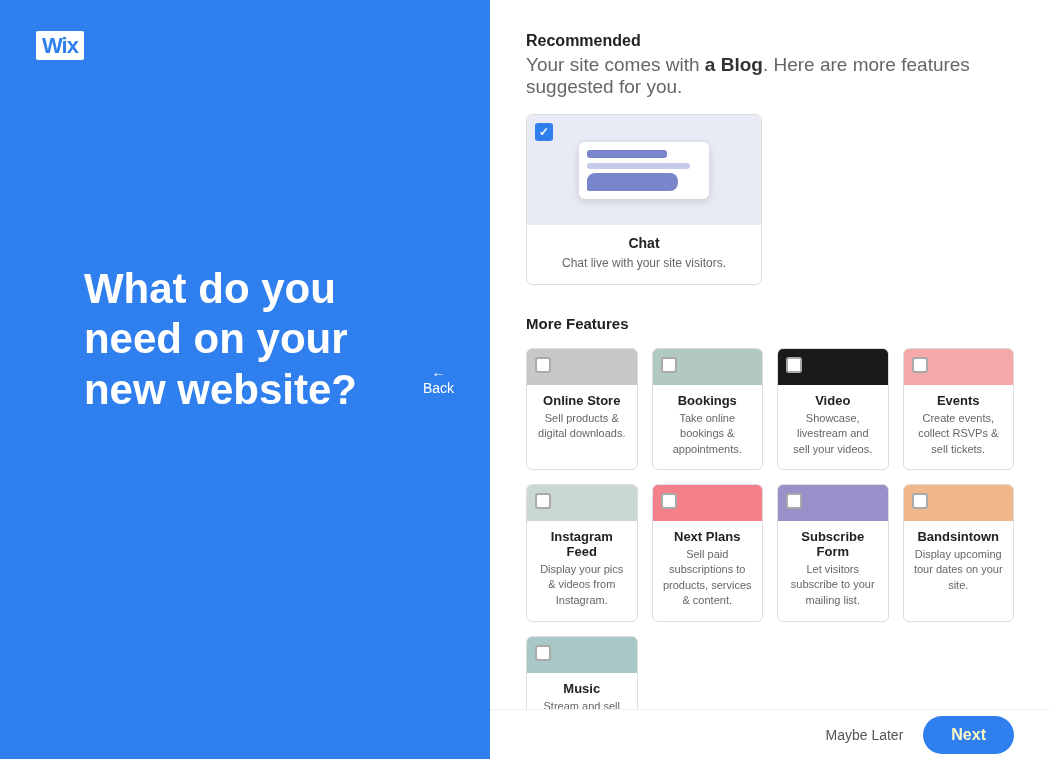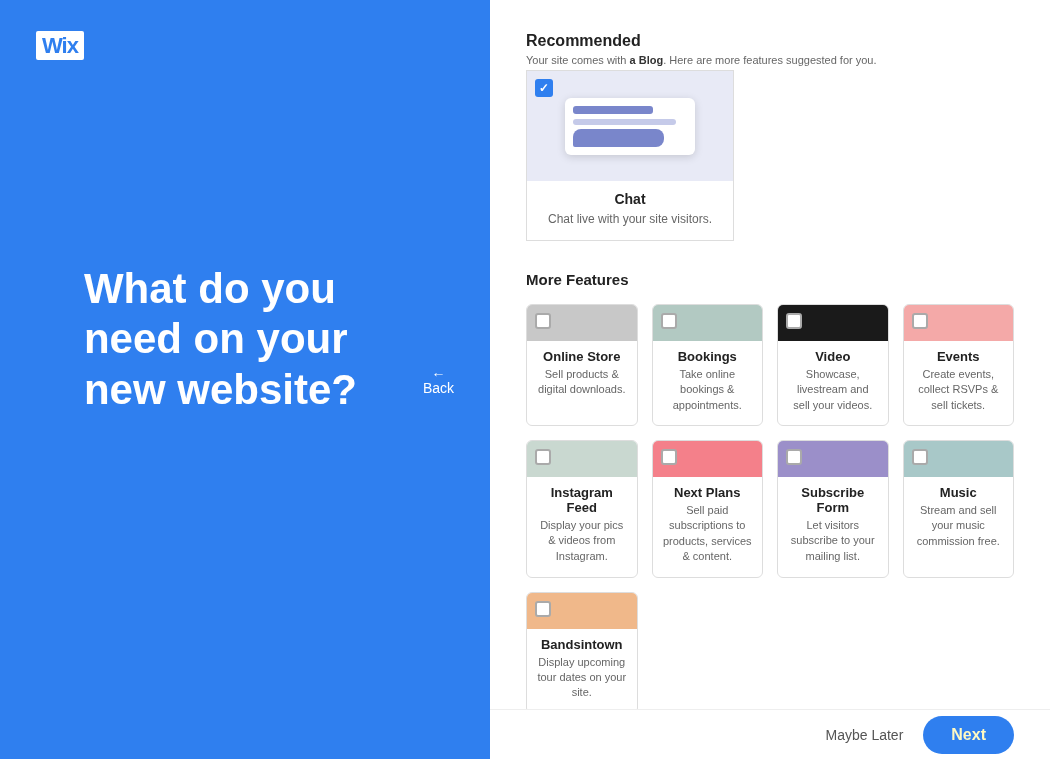--- a/index.html
+++ b/index.html
@@ -74,34 +74,34 @@
       border-radius: 4px;
     }
 
     .section-title {
       font-size: 16px;
       font-weight: 700;
       color: #222;
       margin-bottom: 4px;
     }
     .section-subtitle {
-      font-size: 11px;
+      font-size: 19px;
       color: #666;
-      margin-bottom: 4px;
+      margin-bottom: 16px;
     }
     .section-subtitle strong {
       font-weight: 700;
       color: #333;
     }
 
     
     .recommended-card {
       border: 1.5px solid #ddd;
-      border-radius: 0;
-      width: 208px;
+      border-radius: 6px;
+      width: 236px;
       overflow: hidden;
       margin-bottom: 30px;
       cursor: pointer;
     }
     .recommended-card-image {
       background: #e8eaf6;
       height: 110px;
       display: flex;
       align-items: center;
       justify-content: center;
@@ -354,36 +354,36 @@
               <div class="feature-card-bar" style="background-color: rgb(155, 143, 201);"></div>
               <div class="feature-checkbox"></div>
             </div>
             <div class="feature-card-body">
               <div class="card-title">Subscribe Form</div>
               <div class="card-desc">Let visitors subscribe to your mailing list.</div>
             </div>
           </div>
           <div class="feature-card">
             <div class="feature-card-top">
+              <div class="feature-card-bar" style="background-color: rgb(240, 184, 138);"></div>
+              <div class="feature-checkbox"></div>
+            </div>
+            <div class="feature-card-body">
+              <div class="card-title">Bandsintown</div>
+              <div class="card-desc">Display upcoming tour dates on your site.</div>
+            </div>
+          </div>
+          <div class="feature-card">
+            <div class="feature-card-top">
               <div class="feature-card-bar" style="background-color: rgb(168, 200, 200);"></div>
               <div class="feature-checkbox"></div>
             </div>
             <div class="feature-card-body">
               <div class="card-title">Music</div>
               <div class="card-desc">Stream and sell your music commission free.</div>
-            </div>
-          </div>
-          <div class="feature-card">
-            <div class="feature-card-top">
-              <div class="feature-card-bar" style="background-color: rgb(240, 184, 138);"></div>
-              <div class="feature-checkbox"></div>
-            </div>
-            <div class="feature-card-body">
-              <div class="card-title">Bandsintown</div>
-              <div class="card-desc">Display upcoming tour dates on your site.</div>
             </div>
           </div>
         </div>
     </div>
   </div>
 
   <div class="bottom-bar">
     <button class="maybe-later-btn">Maybe Later</button>
     <button class="next-btn">Next</button>
   </div>

